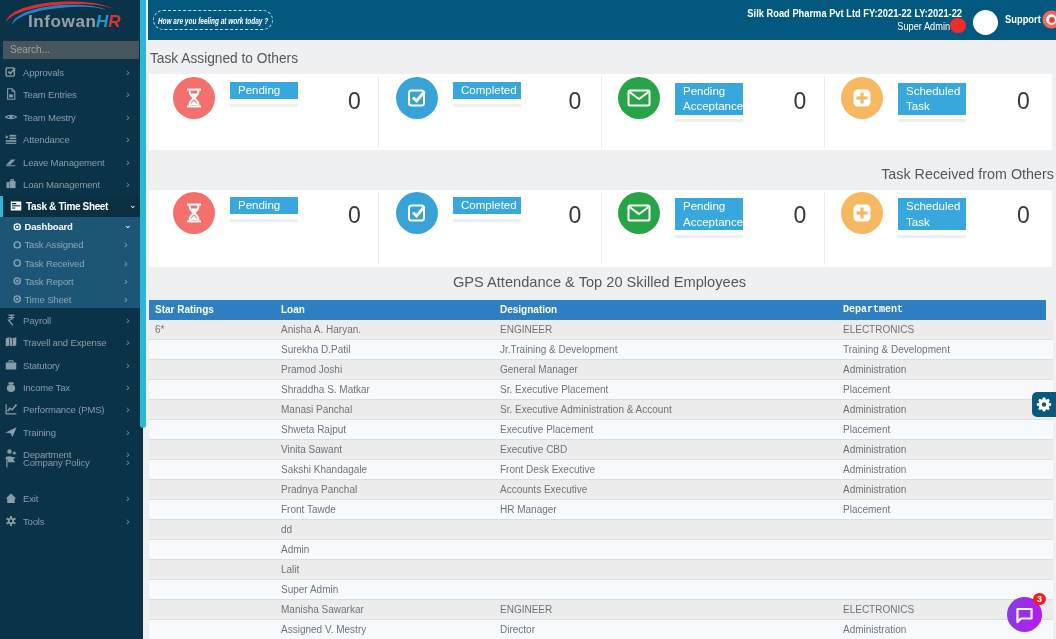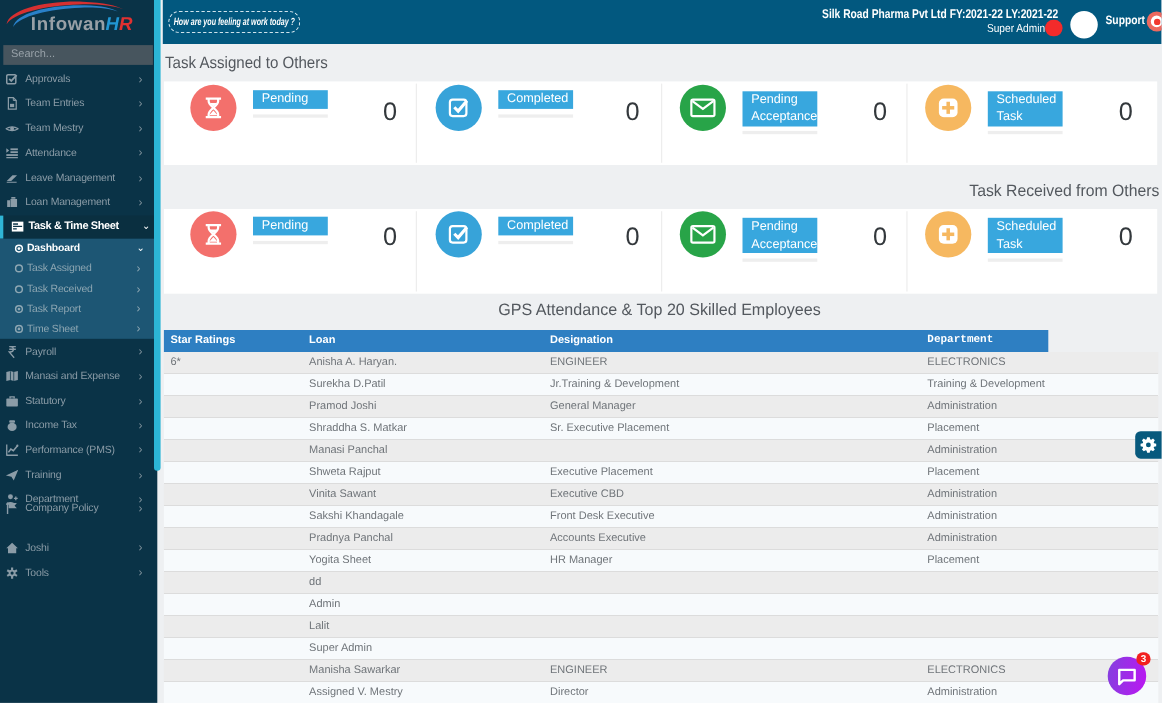--- a/index.html
+++ b/index.html
@@ -36,21 +36,21 @@
 #block1 { top:74px; height:76px; }
 #block2 { top:190px; height:77px; }
 .vd { position:absolute; top:2px; bottom:2px; width:1px; background:#ececec; }
 .circ { position:absolute; width:42px; height:42px; border-radius:50%; display:flex; align-items:center; justify-content:center; }
 .lbl { position:absolute; width:68px; background:#38a7de; color:#fff; font-size:11.5px; padding-left:8px; overflow:hidden; white-space:nowrap; }
 .lbl1 { height:17px; line-height:17px; }
 .lbl2 { height:32px; line-height:15.5px; white-space:normal; padding-top:1px; }
 .ul { position:absolute; width:68px; height:3px; background:#eeeeee; }
 .num { position:absolute; width:40px; text-align:center; font-size:23px; color:#33383c; }
 
-#thead { position:absolute; left:149px; top:300px; width:804px; height:20px; background:#2e7fc2; color:#fff; font-size:10px; font-weight:bold; }
+#thead { position:absolute; left:149px; top:300px; width:897px; height:20px; background:#2e7fc2; color:#fff; font-size:10px; font-weight:bold; }
 .hc { position:absolute; top:0; line-height:20px; }
 .trow { position:absolute; left:149px; width:904px; height:20px; font-size:10px; color:#6f7479; }
 .trow div { position:absolute; line-height:20px; white-space:nowrap; }
 .odd { background:#ececec; box-shadow:inset 0 -1px 0 #dcdcdc; }
 .even { background:#f7fafc; box-shadow:inset 0 -1px 0 #dcdcdc; }
 #gear { position:absolute; left:1032px; top:392px; width:28px; height:25px; background:#07597d; border-radius:5px 0 0 5px; }
 #chat { position:absolute; left:1007px; top:596.5px; width:35px; height:35px; border-radius:50%; background:linear-gradient(100deg,#8340de,#bc16f2); }
 #badge { position:absolute; left:1033.3px; top:592.8px; width:12.5px; height:12.5px; border-radius:50%; background:#f2201f; color:#fff; font-size:9px; font-weight:bold; text-align:center; line-height:12.5px; }
 </style>
 </head>
@@ -136,21 +136,21 @@
           <path d="M4.5 1.5 h8 M4.5 4.7 h8 M5.5 1.5 c5.5 0 5.5 6.5 0 6.5 h-1 l6 7" fill="none" stroke="#8b9ca7" stroke-width="1.6"></path>
         </svg></span>
       <span class="tx">Payroll</span>
       <span class="ch">›</span>
     </div>
     <div class="mi" style="top:331.3px">
       <span class="ic"><svg viewBox="0 0 16 16" width="100%" height="100%">
           <path d="M1 3 L6 1.8 L10 3 L15 1.8 V12.5 L10 13.7 L6 12.5 L1 13.7 z" fill="#8b9ca7"></path>
           <path d="M6 2 v10.5 M10 3 v10.7" stroke="#0a3347" stroke-width="0.9"></path>
         </svg></span>
-      <span class="tx">Manasi and Expense</span>
+      <span class="tx">Travell and Expense</span>
       <span class="ch">›</span>
     </div>
     <div class="mi" style="top:353.6px">
       <span class="ic"><svg viewBox="0 0 16 16" width="100%" height="100%">
           <rect x="1" y="4.5" width="14" height="9.5" rx="1" fill="#8b9ca7"></rect>
           <path d="M5.5 4.5 v-2.2 h5 v2.2" fill="none" stroke="#8b9ca7" stroke-width="1.6"></path>
         </svg></span>
       <span class="tx">Statutory</span>
       <span class="ch">›</span>
     </div>
@@ -192,21 +192,21 @@
           <path d="M2.5 1 v14" stroke="#8b9ca7" stroke-width="1.7"></path>
           <path d="M3.8 1.8 h10 l-2.8 3.2 l2.8 3.2 h-10 z" fill="#8b9ca7"></path>
         </svg></span>
       <span class="tx">Company Policy</span>
       <span class="ch">›</span>
     </div>
     <div class="mi" style="top:487.4px">
       <span class="ic"><svg viewBox="0 0 16 16" width="100%" height="100%">
           <path d="M1 8.5 L8 2 L15 8.5 h-2 v6 h-10 v-6 z" fill="#8b9ca7"></path>
         </svg></span>
-      <span class="tx">Joshi</span>
+      <span class="tx">Exit</span>
       <span class="ch">›</span>
     </div>
     <div class="mi" style="top:509.70000000000005px">
       <span class="ic"><svg viewBox="0 0 16 16" width="100%" height="100%">
           <circle cx="8" cy="8" r="4.2" fill="#8b9ca7"></circle>
           <g stroke="#8b9ca7" stroke-width="2.6">
             <line x1="8" y1="1.2" x2="8" y2="14.8"></line>
             <line x1="2.1" y1="4.6" x2="13.9" y2="11.4"></line>
             <line x1="2.1" y1="11.4" x2="13.9" y2="4.6"></line>
           </g>
@@ -393,20 +393,21 @@
     </div>
     <div class="trow even" style="top:380px">
       <div style="left:6px"></div>
       <div style="left:132px">Shraddha S. Matkar</div>
       <div style="left:351px">Sr. Executive Placement</div>
       <div style="left:694px">Placement</div>
     </div>
     <div class="trow odd" style="top:400px">
       <div style="left:6px"></div>
       <div style="left:132px">Manasi Panchal</div>
+      <div style="left:351px">Sr. Executive Administration &amp; Account</div>
       <div style="left:694px">Administration</div>
     </div>
     <div class="trow even" style="top:420px">
       <div style="left:6px"></div>
       <div style="left:132px">Shweta Rajput</div>
       <div style="left:351px">Executive Placement</div>
       <div style="left:694px">Placement</div>
     </div>
     <div class="trow odd" style="top:440px">
       <div style="left:6px"></div>
@@ -421,21 +422,21 @@
       <div style="left:694px">Administration</div>
     </div>
     <div class="trow odd" style="top:480px">
       <div style="left:6px"></div>
       <div style="left:132px">Pradnya Panchal</div>
       <div style="left:351px">Accounts Executive</div>
       <div style="left:694px">Administration</div>
     </div>
     <div class="trow even" style="top:500px">
       <div style="left:6px"></div>
-      <div style="left:132px">Yogita Sheet</div>
+      <div style="left:132px">Front Tawde</div>
       <div style="left:351px">HR Manager</div>
       <div style="left:694px">Placement</div>
     </div>
     <div class="trow odd" style="top:520px">
       <div style="left:6px"></div>
       <div style="left:132px">dd</div>
       <div style="left:351px"></div>
       <div style="left:694px"></div>
     </div>
     <div class="trow even" style="top:540px">

